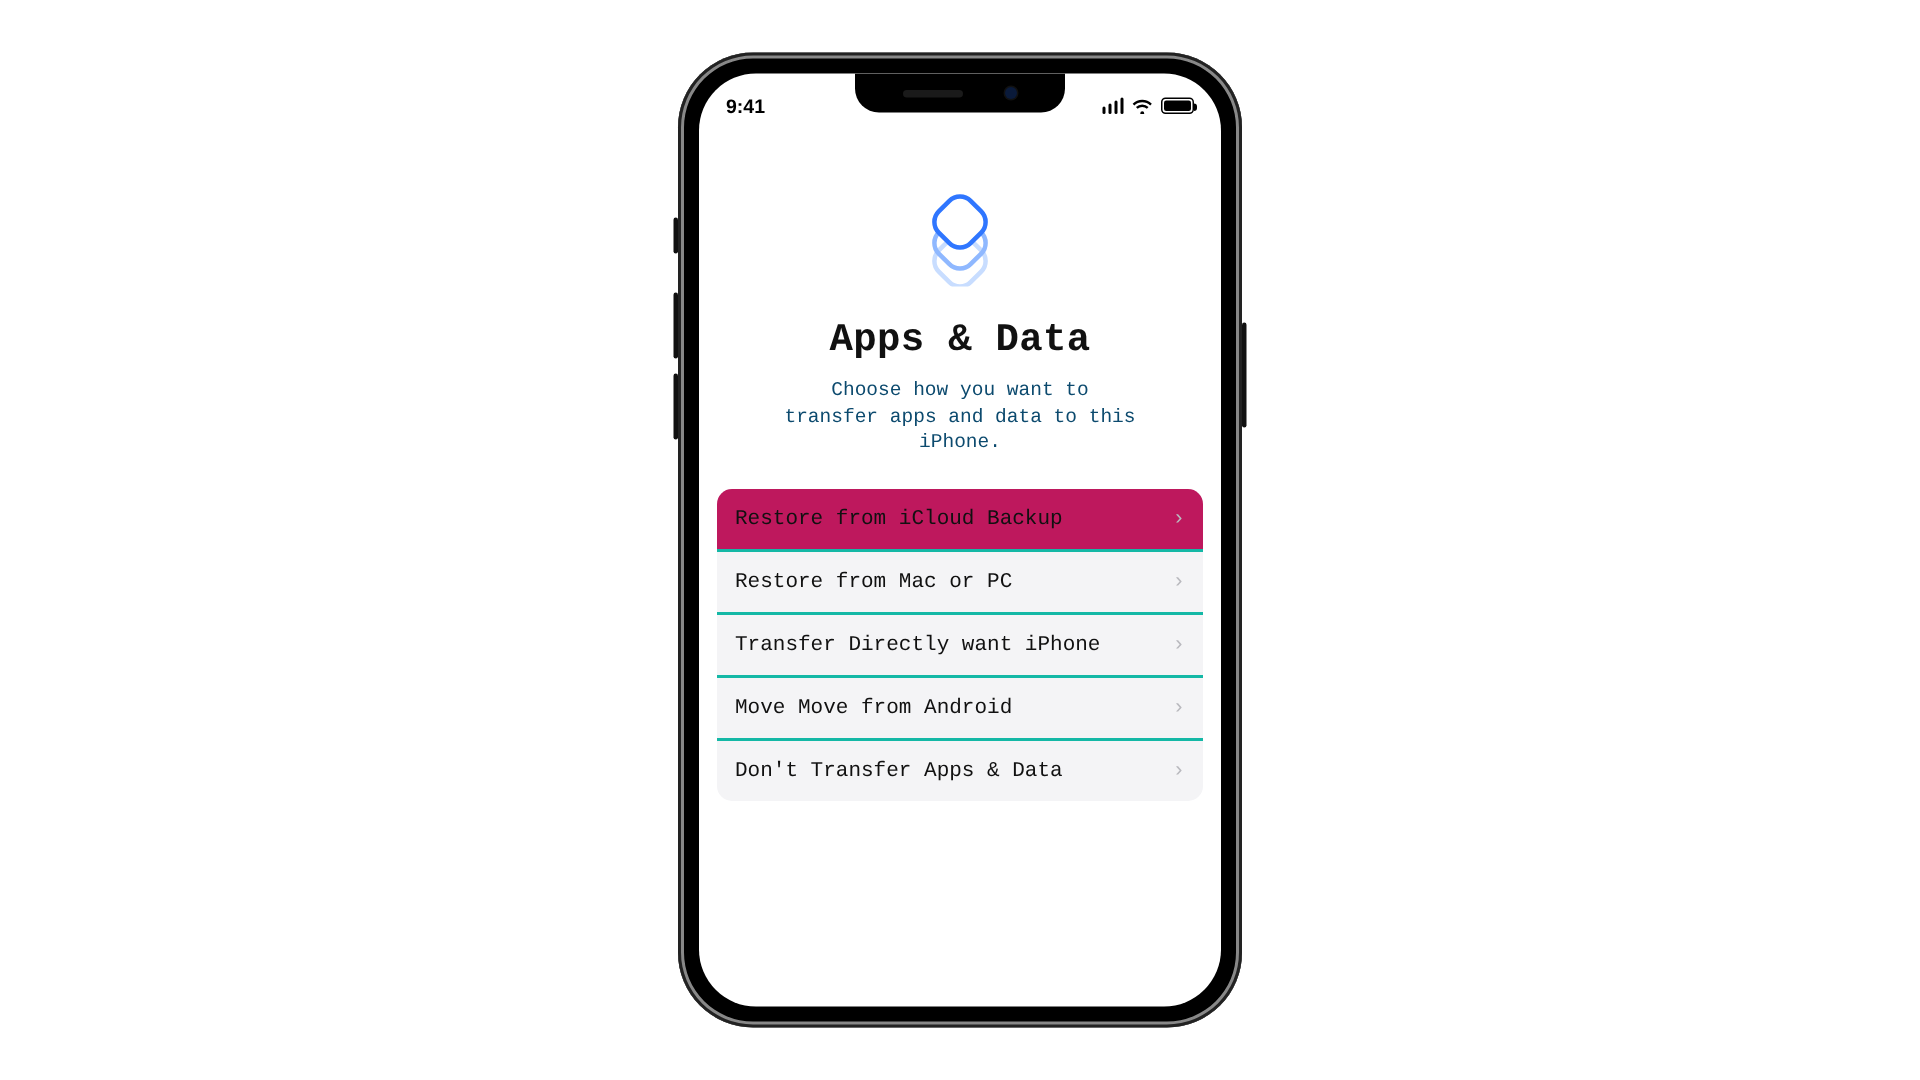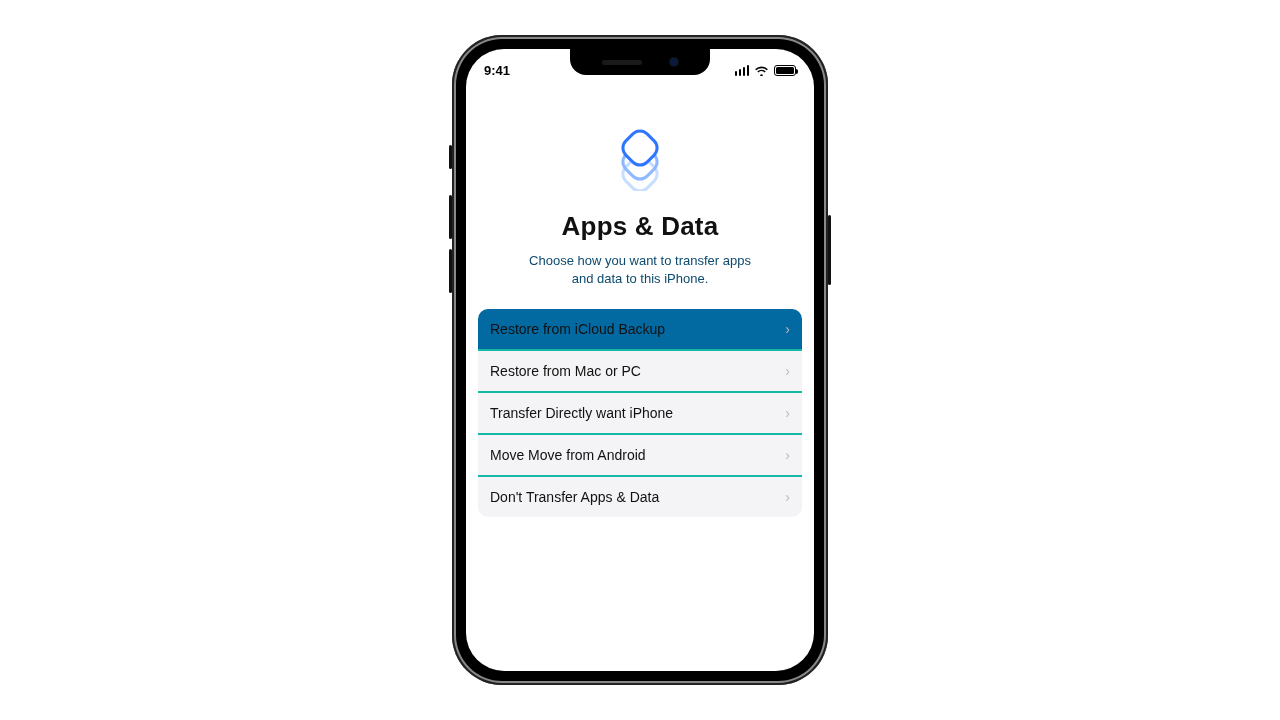--- a/index.html
+++ b/index.html
@@ -85,21 +85,21 @@
     position:relative; width:22px; height:11px;
     border:1px solid #000; border-radius:3px;
   }
   .battery::after{
     content:""; position:absolute; right:-3px; top:3px;
     width:2px; height:5px; background:#000; border-radius:0 2px 2px 0;
   }
   .battery-fill{ position:absolute; top:1px; bottom:1px; left:1px; right:1px; background:#000; border-radius:1.5px; }
 
   
-  .content { padding: 40px 12px 0; text-align:center; }
+  .content { padding: 40px 12px 0; text-align:center;font-family:Liberation Mono, monospace; }
   .hero-icon { display:flex; justify-content:center; margin-bottom:20px; }
   .title { font-size:26px; font-weight:700; color:#111; letter-spacing:.2px; }
   .subtitle {
     margin:10px auto 22px;
     font-size:13px;
     line-height:1.35;
     color:#0c4a6e;
     max-width:240px;
   }
 
@@ -112,21 +112,21 @@
   .option {
     display:flex;
     align-items:center;
     justify-content:space-between;
     padding:12px 12px;
     font-size:14px;
     color:#111;
     border-top:2px solid #14b8a6;
   }
   .option:first-child { border-top:none; }
-  .option.selected { background:#0369a1; }
+  .option.selected { background:#be185d; }
   .chev { color:#b9b9be; font-size:14px; line-height:1; }
 
 </style>
 </head>
 <body>
 
 <div class="phone">
   <span class="side-btn side-left1"></span>
   <span class="side-btn side-left2"></span>
   <span class="side-btn side-left3"></span>

